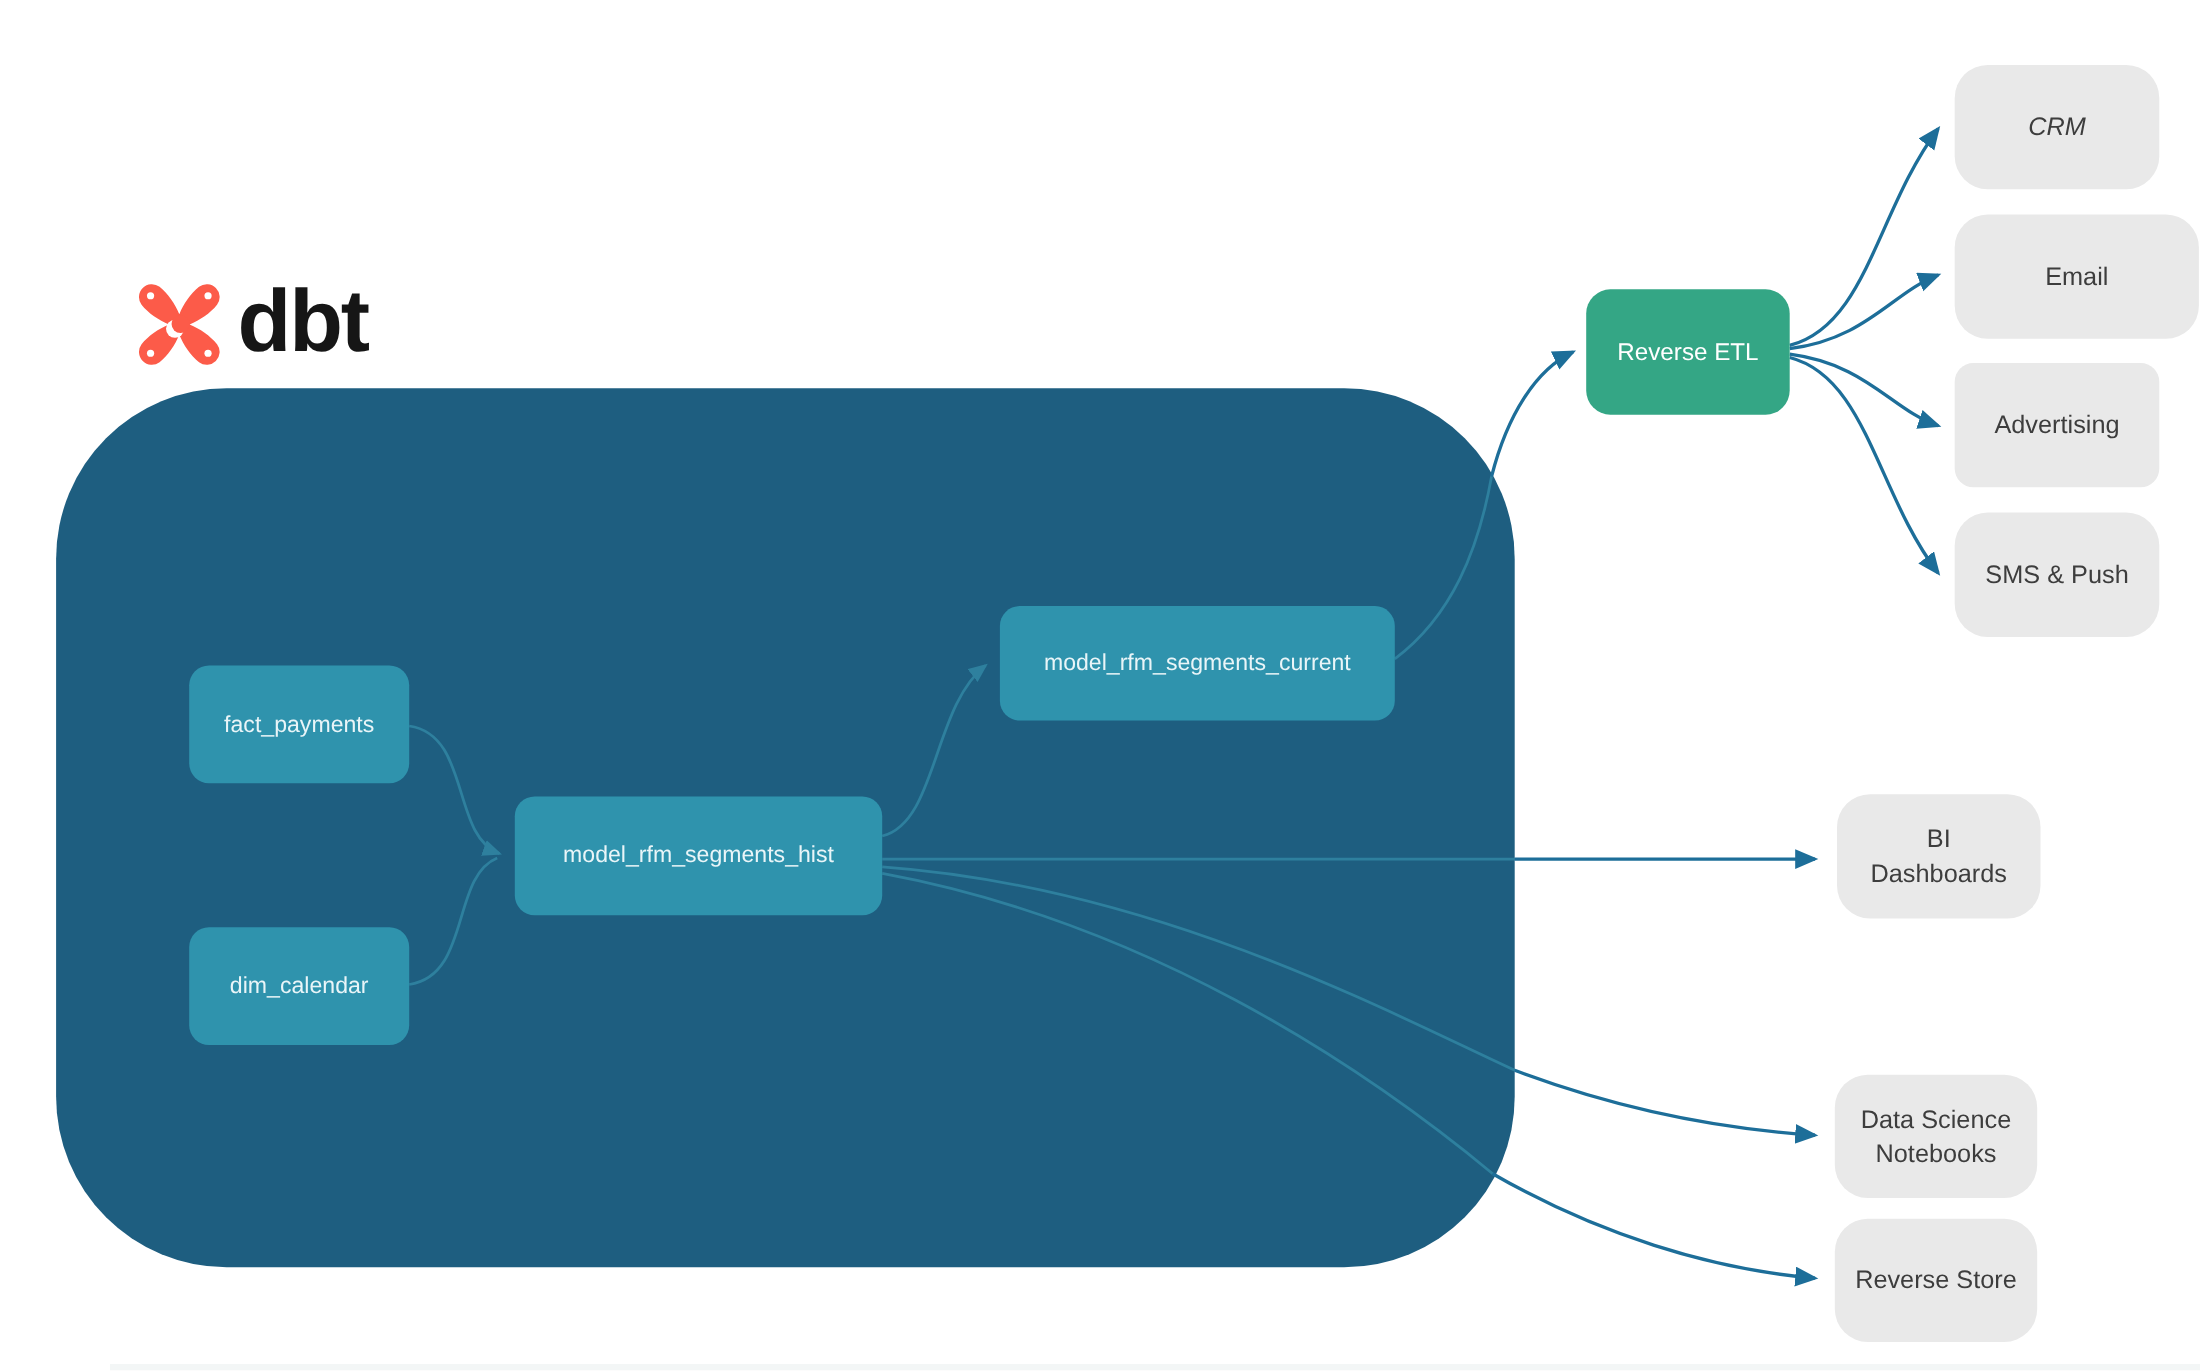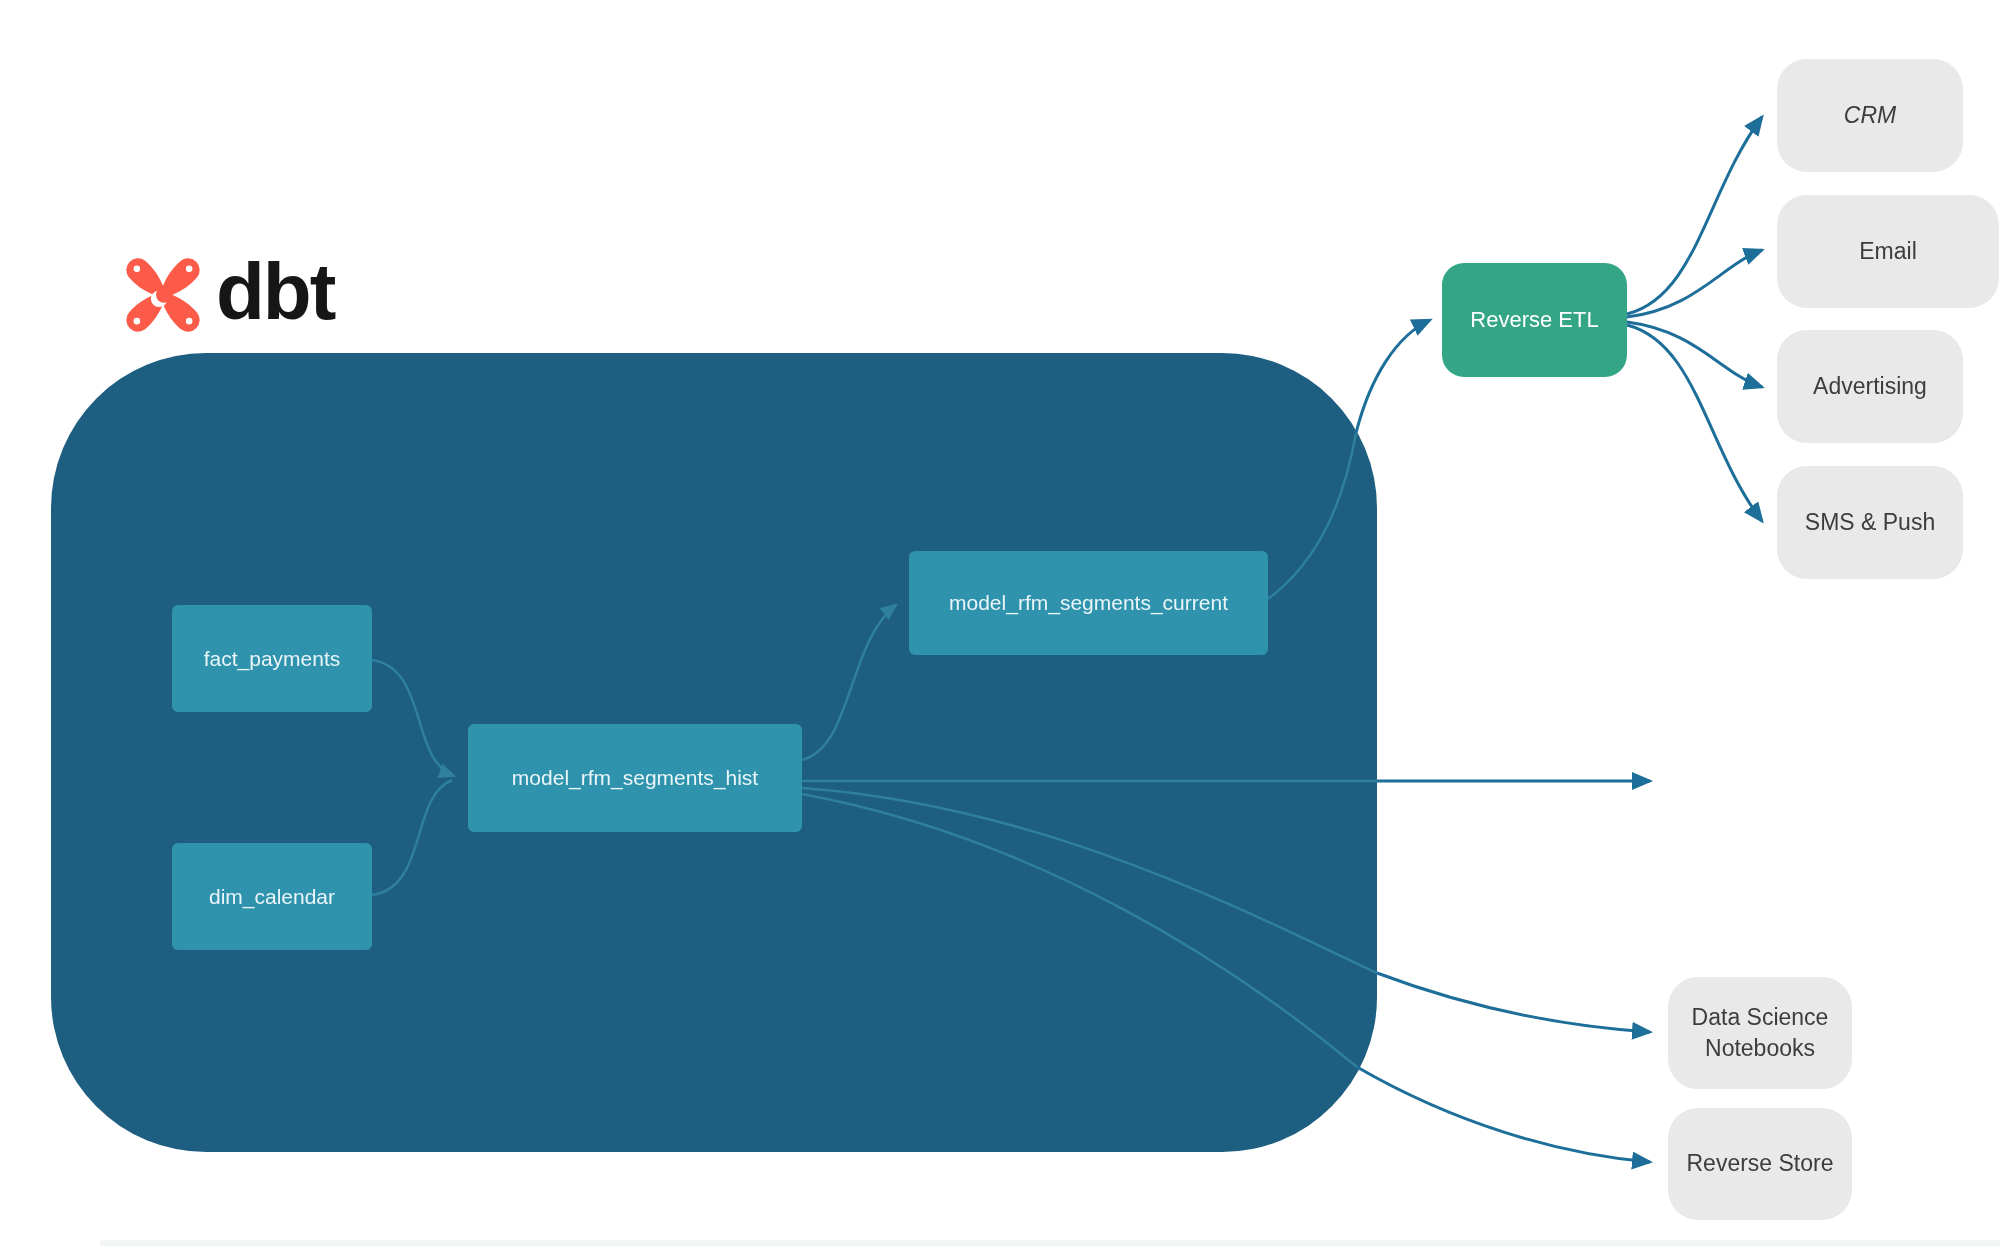--- a/index.html
+++ b/index.html
@@ -22,21 +22,21 @@
   .logo{position:absolute;left:124px;top:252px;display:flex;align-items:center;gap:14px;}
   .logo-text{
     font-size:80px;font-weight:800;color:#161616;letter-spacing:-2px;line-height:1;
     padding-bottom:6px;
   }
   .node{
     position:absolute;display:flex;align-items:center;justify-content:center;
     text-align:center;
   }
   .node.model{
-    background:var(--model-box);border-radius:6px;color:#e9f5f8;font-size:21px;text-align:right;
+    background:var(--model-box);border-radius:18px;color:#e9f5f8;font-size:21px;text-align:right;
   }
   .node.green{
     background:var(--reverse-etl);border-radius:22px;color:#ffffff;font-size:22px;justify-content:center;
   }
   .node.gray{
     background:var(--destination-box);border-radius:30px;color:var(--dark-text);
     font-size:23px;line-height:1.35;padding:0 18px;
   }
   svg.connectors{position:absolute;left:0;top:0;width:2000px;height:1246px;pointer-events:none;}
   .edge-inner{stroke:var(--connector-inner);stroke-width:2.5;fill:none;}
@@ -44,21 +44,21 @@
   .bottom-strip{position:absolute;left:100px;top:1240px;width:1900px;height:6px;background:#f3f6f6;}
 
   
   #n-fact{left:172px;top:605px;width:200px;height:107px;}
   #n-dim{left:172px;top:843px;width:200px;height:107px;}
   #n-hist{left:468px;top:724px;width:334px;height:108px;}
   #n-current{left:909px;top:551px;width:359px;height:104px;}
   #n-retl{left:1442px;top:263px;width:185px;height:114px;}
   #n-crm{left:1777px;top:59px;width:186px;height:113px;font-style:italic;}
   #n-email{left:1777px;top:195px;width:222px;height:113px;}
-  #n-adv{left:1777px;top:330px;width:186px;height:113px;}
+  #n-adv{left:1777px;top:330px;width:186px;height:113px;border-radius:17px;}
   #n-sms{left:1777px;top:466px;width:186px;height:113px;}
   #n-bi{left:1670px;top:722px;width:185px;height:113px;}
   #n-ds{left:1668px;top:977px;width:184px;height:112px;}
   #n-fs{left:1668px;top:1108px;width:184px;height:112px;}
 </style>
 </head>
 <body>
 
 <div class="canvas">
 
@@ -127,20 +127,23 @@
   </div>
   <div class="node gray" id="n-email">
     <span>Email</span>
   </div>
   <div class="node gray" id="n-adv">
     <span>Advertising</span>
   </div>
   <div class="node gray" id="n-sms">
     <span>SMS &amp; Push</span>
   </div>
+  <div class="node gray" id="n-bi">
+    <span>BI Dashboards</span>
+  </div>
   <div class="node gray" id="n-ds">
     <span>Data Science Notebooks</span>
   </div>
   <div class="node gray" id="n-fs">
     <span>Reverse Store</span>
   </div>
 
   <div class="bottom-strip"></div>
 </div>
 

